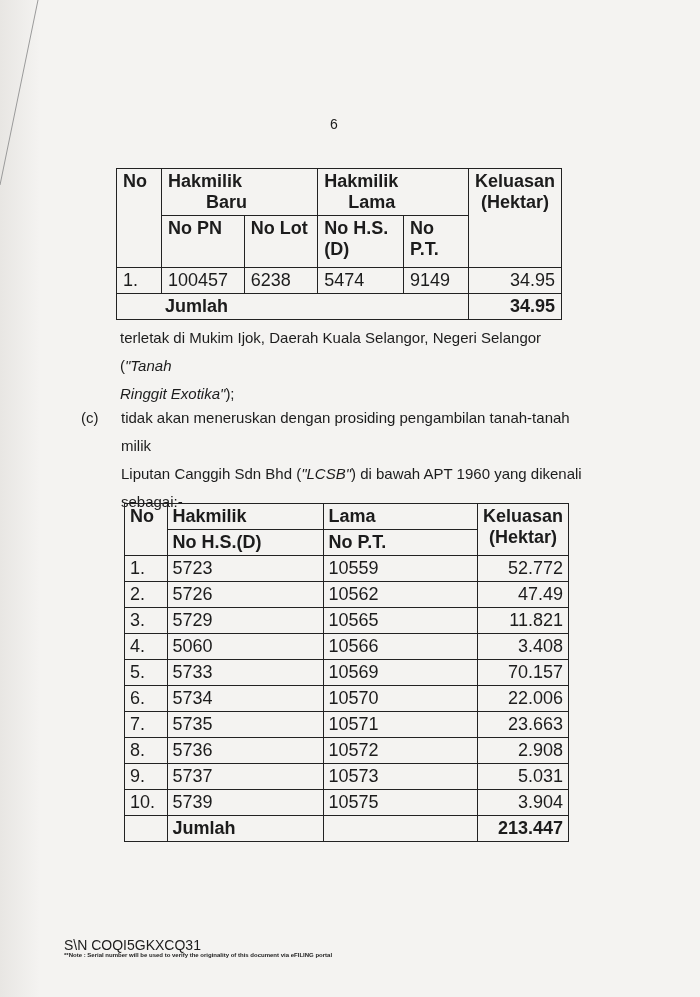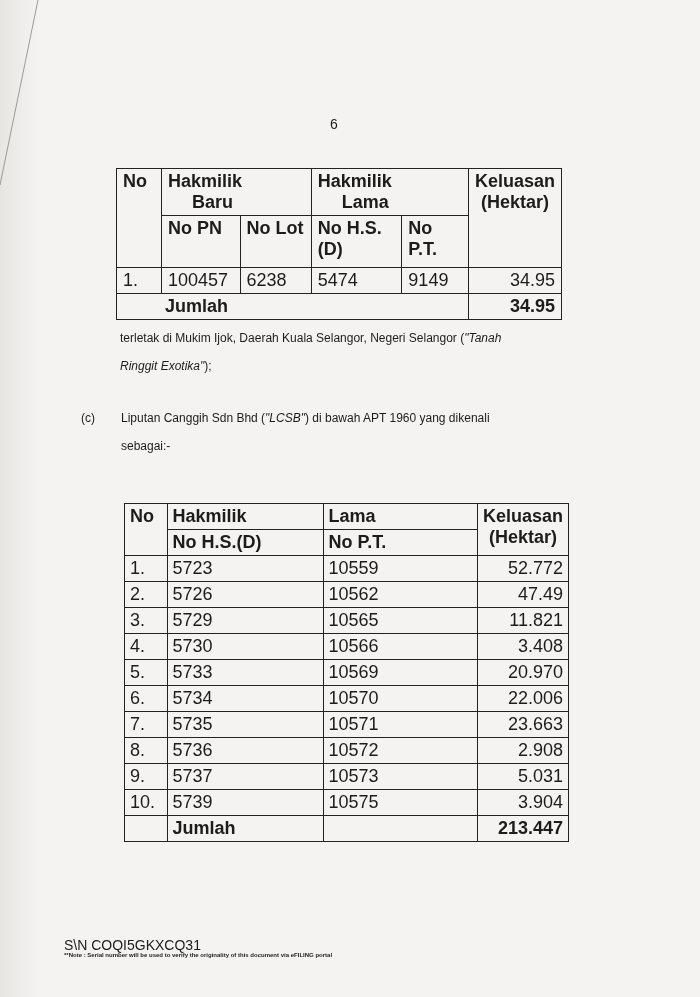--- a/index.html
+++ b/index.html
@@ -16,42 +16,42 @@
     position:absolute; left:0; top:0; width:700px; height:997px; pointer-events:none;
   }
   .page-number { position:absolute; left:330px; top:116px; font-size:14px; }
   table { border-collapse:collapse; position:absolute; font-size:18px; }
   td { border:1.3px solid #222; padding:2px 6px; vertical-align:top; }
   .b { font-weight:bold; }
   .r { text-align:right; }
   #t1 { left:116px; top:168px; width:446px; }
   #t2 { left:124px; top:503px; width:445px; }
   #t2 td { height:18px; padding:2px 5px; }
-  .para { position:absolute; font-size:12px; line-height:28px; }
+  .para { position:absolute; font-size:15px; line-height:28px; }
   .i { font-style:italic; }
   .sn { position:absolute; left:64px; top:937px; font-size:14px; }
   .note { position:absolute; left:64px; top:952px; font-size:6px; font-weight:bold; }
 </style>
 </head>
 <body>
 
 <div class="page-edge"></div>
 <svg class="edge-line">
   <line x1="38" y1="0" x2="0" y2="185" stroke="#9a9a9a" stroke-width="1"></line>
 </svg>
 
 <div class="page-number">6</div>
 
 <table id="t1">
   <tbody>
       <tr>
     <td rowspan="2" class="b" style="width:32px;">No</td>
     <td colspan="2" class="b">
       <span>Hakmilik</span>
-      <span style="margin-left:24px;">Baru</span>
+      <span style="margin-left:38px;">Baru</span>
     </td>
     <td colspan="2" class="b">
       <span>Hakmilik</span>
       <span style="margin-left:24px;">Lama</span>
     </td>
     <td rowspan="2" class="b" style="width:62px; text-align:center;">
       <div>Keluasan</div>
       <div>(Hektar)</div>
     </td>
   </tr>
@@ -80,20 +80,21 @@
   <div>
     <span>terletak di Mukim Ijok, Daerah Kuala Selangor, Negeri Selangor (</span><span class="i">"Tanah</span>
   </div>
   <div>
     <span class="i">Ringgit Exotika"</span><span>);</span>
   </div>
 </div>
 
 <div class="para" style="left:81px; top:404px;">(c)</div>
 <div class="para" style="left:121px; top:404px; width:470px;">
+  <div>tidak akan meneruskan dengan prosiding pengambilan tanah-tanah milik</div>
   <div>
     <span>Liputan Canggih Sdn Bhd (</span><span class="i">"LCSB"</span><span>) di bawah APT 1960 yang dikenali</span>
   </div>
   <div>sebagai:-</div>
 </div>
 
 <table id="t2">
   <tbody>
       <tr>
     <td rowspan="2" class="b" style="width:32px;">No</td>
@@ -121,29 +122,29 @@
         <td class="r">47.49</td>
       </tr>
   <tr>
         <td>3.</td>
         <td>5729</td>
         <td>10565</td>
         <td class="r">11.821</td>
       </tr>
   <tr>
         <td>4.</td>
-        <td>5730</td>
+        <td>5060</td>
         <td>10566</td>
         <td class="r">3.408</td>
       </tr>
   <tr>
         <td>5.</td>
         <td>5733</td>
         <td>10569</td>
-        <td class="r">20.970</td>
+        <td class="r">70.157</td>
       </tr>
   <tr>
         <td>6.</td>
         <td>5734</td>
         <td>10570</td>
         <td class="r">22.006</td>
       </tr>
   <tr>
         <td>7.</td>
         <td>5735</td>

